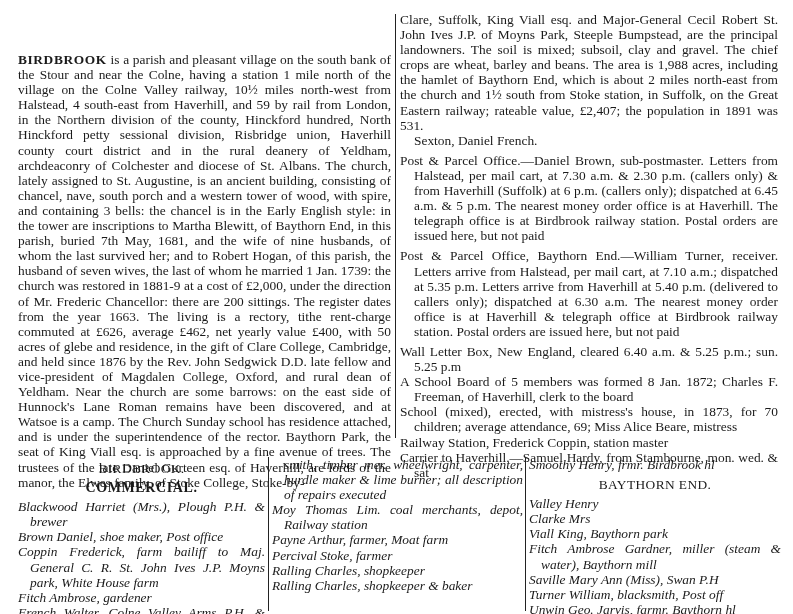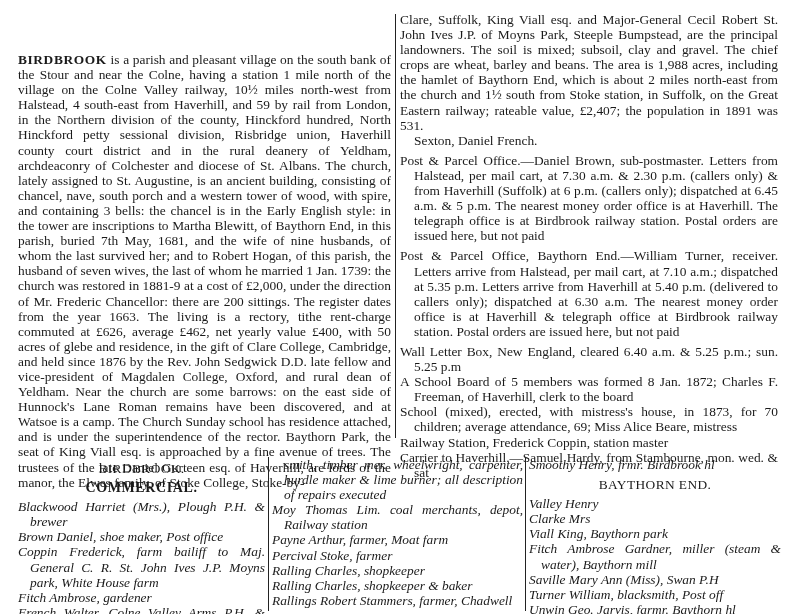--- a/index.html
+++ b/index.html
@@ -72,21 +72,20 @@
 
   <div class="vrule" id="rule-b1"></div>
 
   <div class="dir" id="dir-2">
     <p class="entry" style="padding-left:12px;text-indent:0;">smith, timber mer. wheelwright, carpenter, hurdle maker &amp; lime burner; all description of repairs executed</p>
     <p class="entry">Moy Thomas Lim. coal merchants, depot, Railway station</p>
     <p class="entry">Payne Arthur, farmer, Moat farm</p>
     <p class="entry">Percival Stoke, farmer</p>
     <p class="entry">Ralling Charles, shopkeeper</p>
     <p class="entry">Ralling Charles, shopkeeper &amp; baker</p>
-    <p class="entry">Rallings Robert Stammers, farmer, Chadwell</p>
   </div>
 
   <div class="vrule" id="rule-b2"></div>
 
   <div class="dir" id="dir-3">
     <p class="entry nowrap">Smoothy Henry, frmr. Birdbrook hl</p>
     <p class="center heading" style="margin-top:5px;margin-bottom:4px;padding-right:10px;">BAYTHORN END.</p>
     <p class="entry nowrap">Valley Henry</p>
     <p class="entry nowrap">Clarke Mrs</p>
     <p class="entry nowrap">Viall King, Baythorn park</p>

